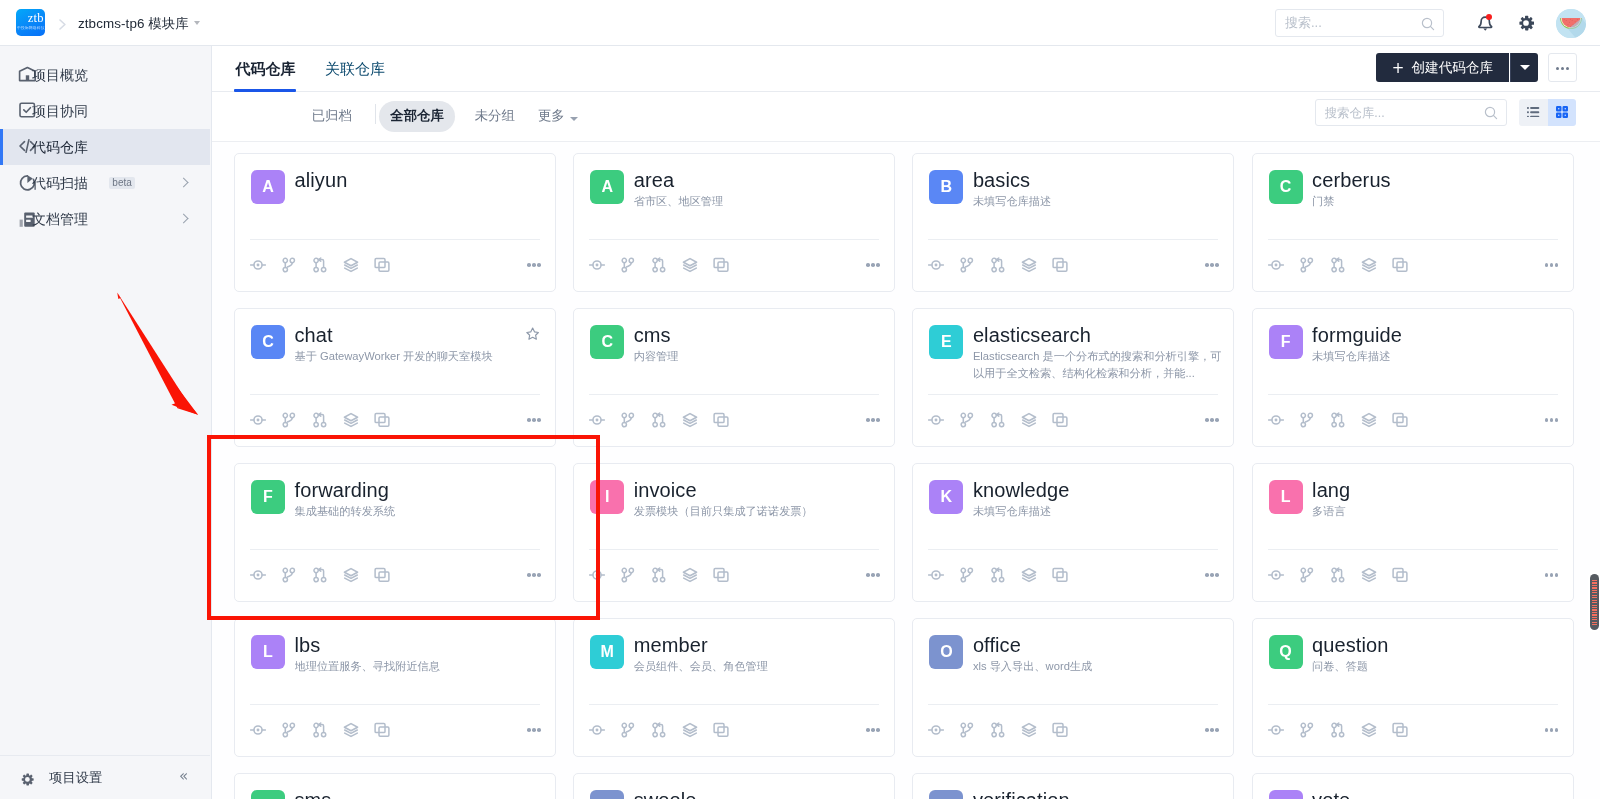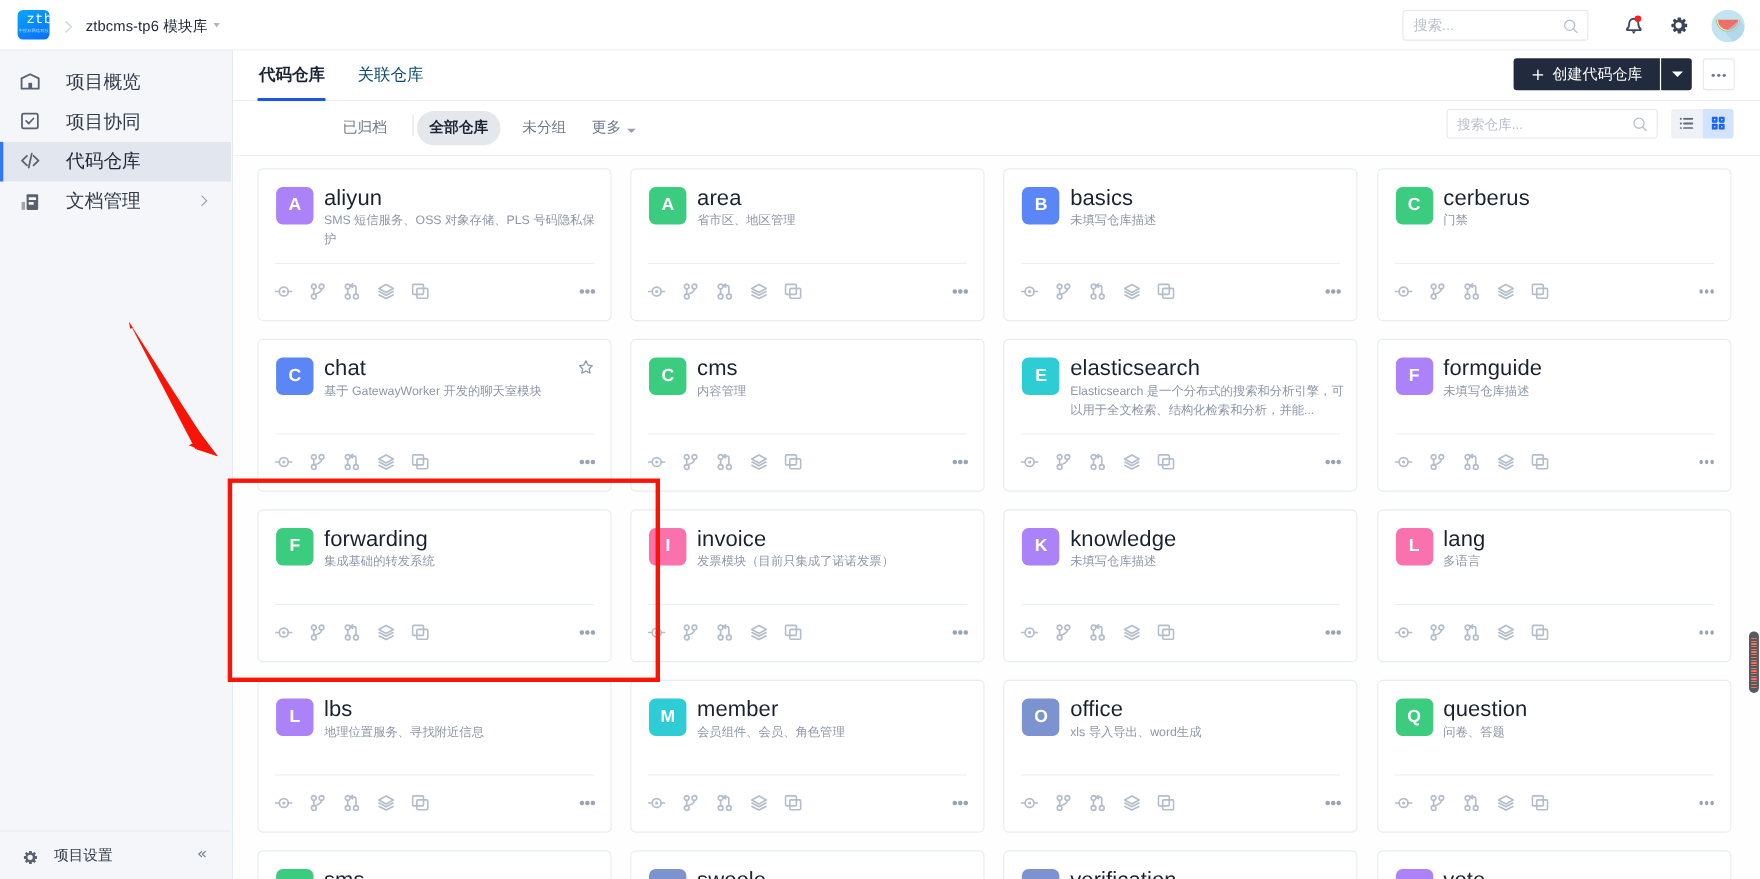--- a/index.html
+++ b/index.html
@@ -4,38 +4,38 @@
 <title>code-repos</title>
 <style>
 *{box-sizing:border-box;margin:0;padding:0}
 html,body{width:1600px;height:799px;overflow:hidden}
 body{font-family:"Liberation Sans",sans-serif;background:#fff;color:#1f2d3d;-webkit-font-smoothing:antialiased}
 
 
 #topbar{position:absolute;left:0;top:0;width:1600px;height:46px;background:#fff;border-bottom:1px solid #e4e8ee;display:flex;align-items:center}
 #logo{position:absolute;left:16.3px;top:8.9px;width:29.1px;height:27.6px;border-radius:5px;
   background:linear-gradient(152deg,#02a9f9 0%,#0a86f8 55%,#0670f8 100%);overflow:hidden}
-#logo .lt{position:absolute;left:0;top:3.4px;width:39px;text-align:center;font-size:12.6px;font-weight:400;color:#fff;letter-spacing:.3px;line-height:13px;font-family:Liberation Mono, monospace}
+#logo .lt{position:absolute;left:0;top:3.4px;width:39px;text-align:center;font-size:12.6px;font-weight:400;color:#fff;letter-spacing:.3px;line-height:13px;font-family:Liberation Serif, serif}
 #logo .ls{position:absolute;left:0;top:17.2px;width:29.1px;text-align:center;font-size:3.8px;color:#b9dcff;line-height:4.5px;letter-spacing:.15px}
 #crumbsep{position:absolute;left:58.5px;top:18.6px;width:7px;height:11px;line-height:0}
 #projname{position:absolute;left:78px;top:15px;font-size:13.4px;color:#222b38;line-height:17px;white-space:nowrap;letter-spacing:.1px}
 #projcaret{position:absolute;left:194px;top:20.8px;width:0;height:0;border-left:3.55px solid transparent;border-right:3.55px solid transparent;border-top:4.9px solid #b4b7bd}
 #hsearch{position:absolute;left:1275px;top:8.8px;width:169px;height:27.8px;border:1px solid #e4e8ee;border-radius:3px;background:#fff}
 #hsearch .ph{position:absolute;left:9px;top:5.6px;font-size:13px;color:#b9c0cb;line-height:16px}
 #hsearch .mg{position:absolute;right:8px;top:6.9px}
 #bell{position:absolute;left:1478.3px;top:15.9px;width:14.5px;height:16px}
 #belldot{position:absolute;left:1486.2px;top:13.6px;width:6.2px;height:6.2px;border-radius:50%;background:#f81f1d}
 #gear{position:absolute;left:1518px;top:15px;width:16px;height:16px}
 #avatar{position:absolute;left:1556px;top:8.5px;width:29.5px;height:29.5px;border-radius:50%;background:#c2e3f2;overflow:hidden}
 
 
 #sidebar{position:absolute;left:0;top:46px;width:212px;height:753px;background:#f5f6f9;border-right:1px solid #e4e8ef}
 .sb-item{position:relative;height:36px;display:flex;align-items:center;cursor:pointer}
 .sb-item .sb-ico{position:absolute;left:18.6px;top:9.5px;width:17px;height:17px;color:#59616f}
-.sb-item .sb-label{position:absolute;left:60px;font-size:17px;color:#313b4a;line-height:36px;white-space:nowrap}
+.sb-item .sb-label{position:absolute;left:32px;font-size:14px;color:#313b4a;line-height:36px;white-space:nowrap}
 .sb-item.active{background:#e2e6ef}
 .sb-item.active:before{content:"";position:absolute;left:0;top:0;width:3.4px;height:36px;background:#3278f6}
 .sb-item.active .sb-label{color:#1b2534}
 .sb-badge{position:absolute;left:109.1px;top:11.8px;width:26px;height:12.4px;font-size:10px;color:#6d7685;background:#e3e7ee;border-radius:2px;line-height:12.6px;text-align:center;font-family:"Liberation Sans",sans-serif}
 .sb-arrow{position:absolute;left:180px;top:14.1px;width:7.2px;height:7.2px;border-right:1.7px solid #97a0ad;border-top:1.7px solid #97a0ad;transform:rotate(45deg)}
 #sb-top{position:absolute;left:0;top:10.8px;width:210px}
 #sb-foot{position:absolute;left:0;bottom:0;width:210px;height:43.6px;border-top:1px solid #e7eaf0;background:#f5f6f9}
 #sb-foot .sb-ico{position:absolute;left:20.8px;top:16.5px;width:12.8px;height:12.8px;color:#59616f}
 #sb-foot .sb-label{position:absolute;left:49.1px;top:0;font-size:13.3px;color:#313b4a;line-height:43.6px;white-space:nowrap}
 #sb-foot .collapse{position:absolute;left:179px;top:0;width:12px;line-height:41.6px;font-size:15px;color:#757f8e;cursor:pointer;font-family:"DejaVu Sans",sans-serif}
@@ -164,20 +164,29 @@
         </svg>
         <div class="sb-label">项目协同</div>
       </div>
       <div class="sb-item active">
         <svg class="sb-ico" viewBox="0 0 17 17" style="overflow:visible">
           <path d="M5.5 3.6 1 8l4.5 4.4" fill="none" stroke="currentColor" stroke-width="1.6" stroke-linecap="round" stroke-linejoin="round"></path>
           <path d="M11.5 3.6 16 8l-4.5 4.4" fill="none" stroke="currentColor" stroke-width="1.6" stroke-linecap="round" stroke-linejoin="round"></path>
           <path d="M9.9 1.7 7.1 14.3" stroke="currentColor" stroke-width="1.6" stroke-linecap="round"></path>
         </svg>
         <div class="sb-label">代码仓库</div>
+      </div>
+      <div class="sb-item">
+        <svg class="sb-ico" viewBox="0 0 17 17" style="overflow:visible">
+          <path d="M8.4 1.95 A6.95 6.95 0 1 0 14.45 5.4" fill="none" stroke="currentColor" stroke-width="1.75" stroke-linecap="round"></path>
+          <path d="M8.4 8.9V1.35l5.45 3.1z" fill="currentColor"></path>
+        </svg>
+        <div class="sb-label">代码扫描</div>
+        <span class="sb-badge">beta</span>
+        <span class="sb-arrow"></span>
       </div>
       <div class="sb-item">
         <svg class="sb-ico" viewBox="0 0 17 17" style="overflow:visible">
           <path d="M.6 9.6h3.2v7.2H.6z" fill="currentColor" opacity=".55"></path>
           <path d="M5.2 2.6h10.5v14.2H5.2z" fill="currentColor" transform="scale(1)" style="display:none"></path>
           <rect x="5.2" y="2.6" width="10.5" height="14.2" rx="1" fill="currentColor"></rect>
           <rect x="7.1" y="5.4" width="6.7" height="2.4" rx=".3" fill="#f5f6f9"></rect>
           <rect x="7.1" y="9.7" width="4.5" height="2.4" rx=".3" fill="#f5f6f9"></rect>
         </svg>
         <div class="sb-label">文档管理</div>
@@ -254,21 +263,20 @@
       <div class="fil" style="left: 314.6px;"><span>更多</span></div>
     </div>
 
   <div id="grid">
     <div id="gridinner">
         <div class="card" style="left: 0px; top: 0px;">
           <div class="ava" style="background:#ab82f7">
             <span>A</span>
           </div>
           <div class="nm">aliyun</div>
-          <div class="ds">SMS 短信服务、OSS 对象存储、PLS 号码隐私保护</div>
           <div class="hr"></div>
           <div class="acts">
             <span class="ai">
               <svg width="16" height="16" viewBox="0 0 16 16">
                 <circle cx="8" cy="8" r="4.05" fill="none" stroke="currentColor" stroke-width="1.55"></circle>
                 <circle cx="8" cy="8" r="1.45" fill="currentColor"></circle>
                 <path d="M.55 8h3.3M12.15 8h3.3" stroke="currentColor" stroke-width="1.55" stroke-linecap="round"></path>
               </svg>
             </span>
             <span class="ai">

